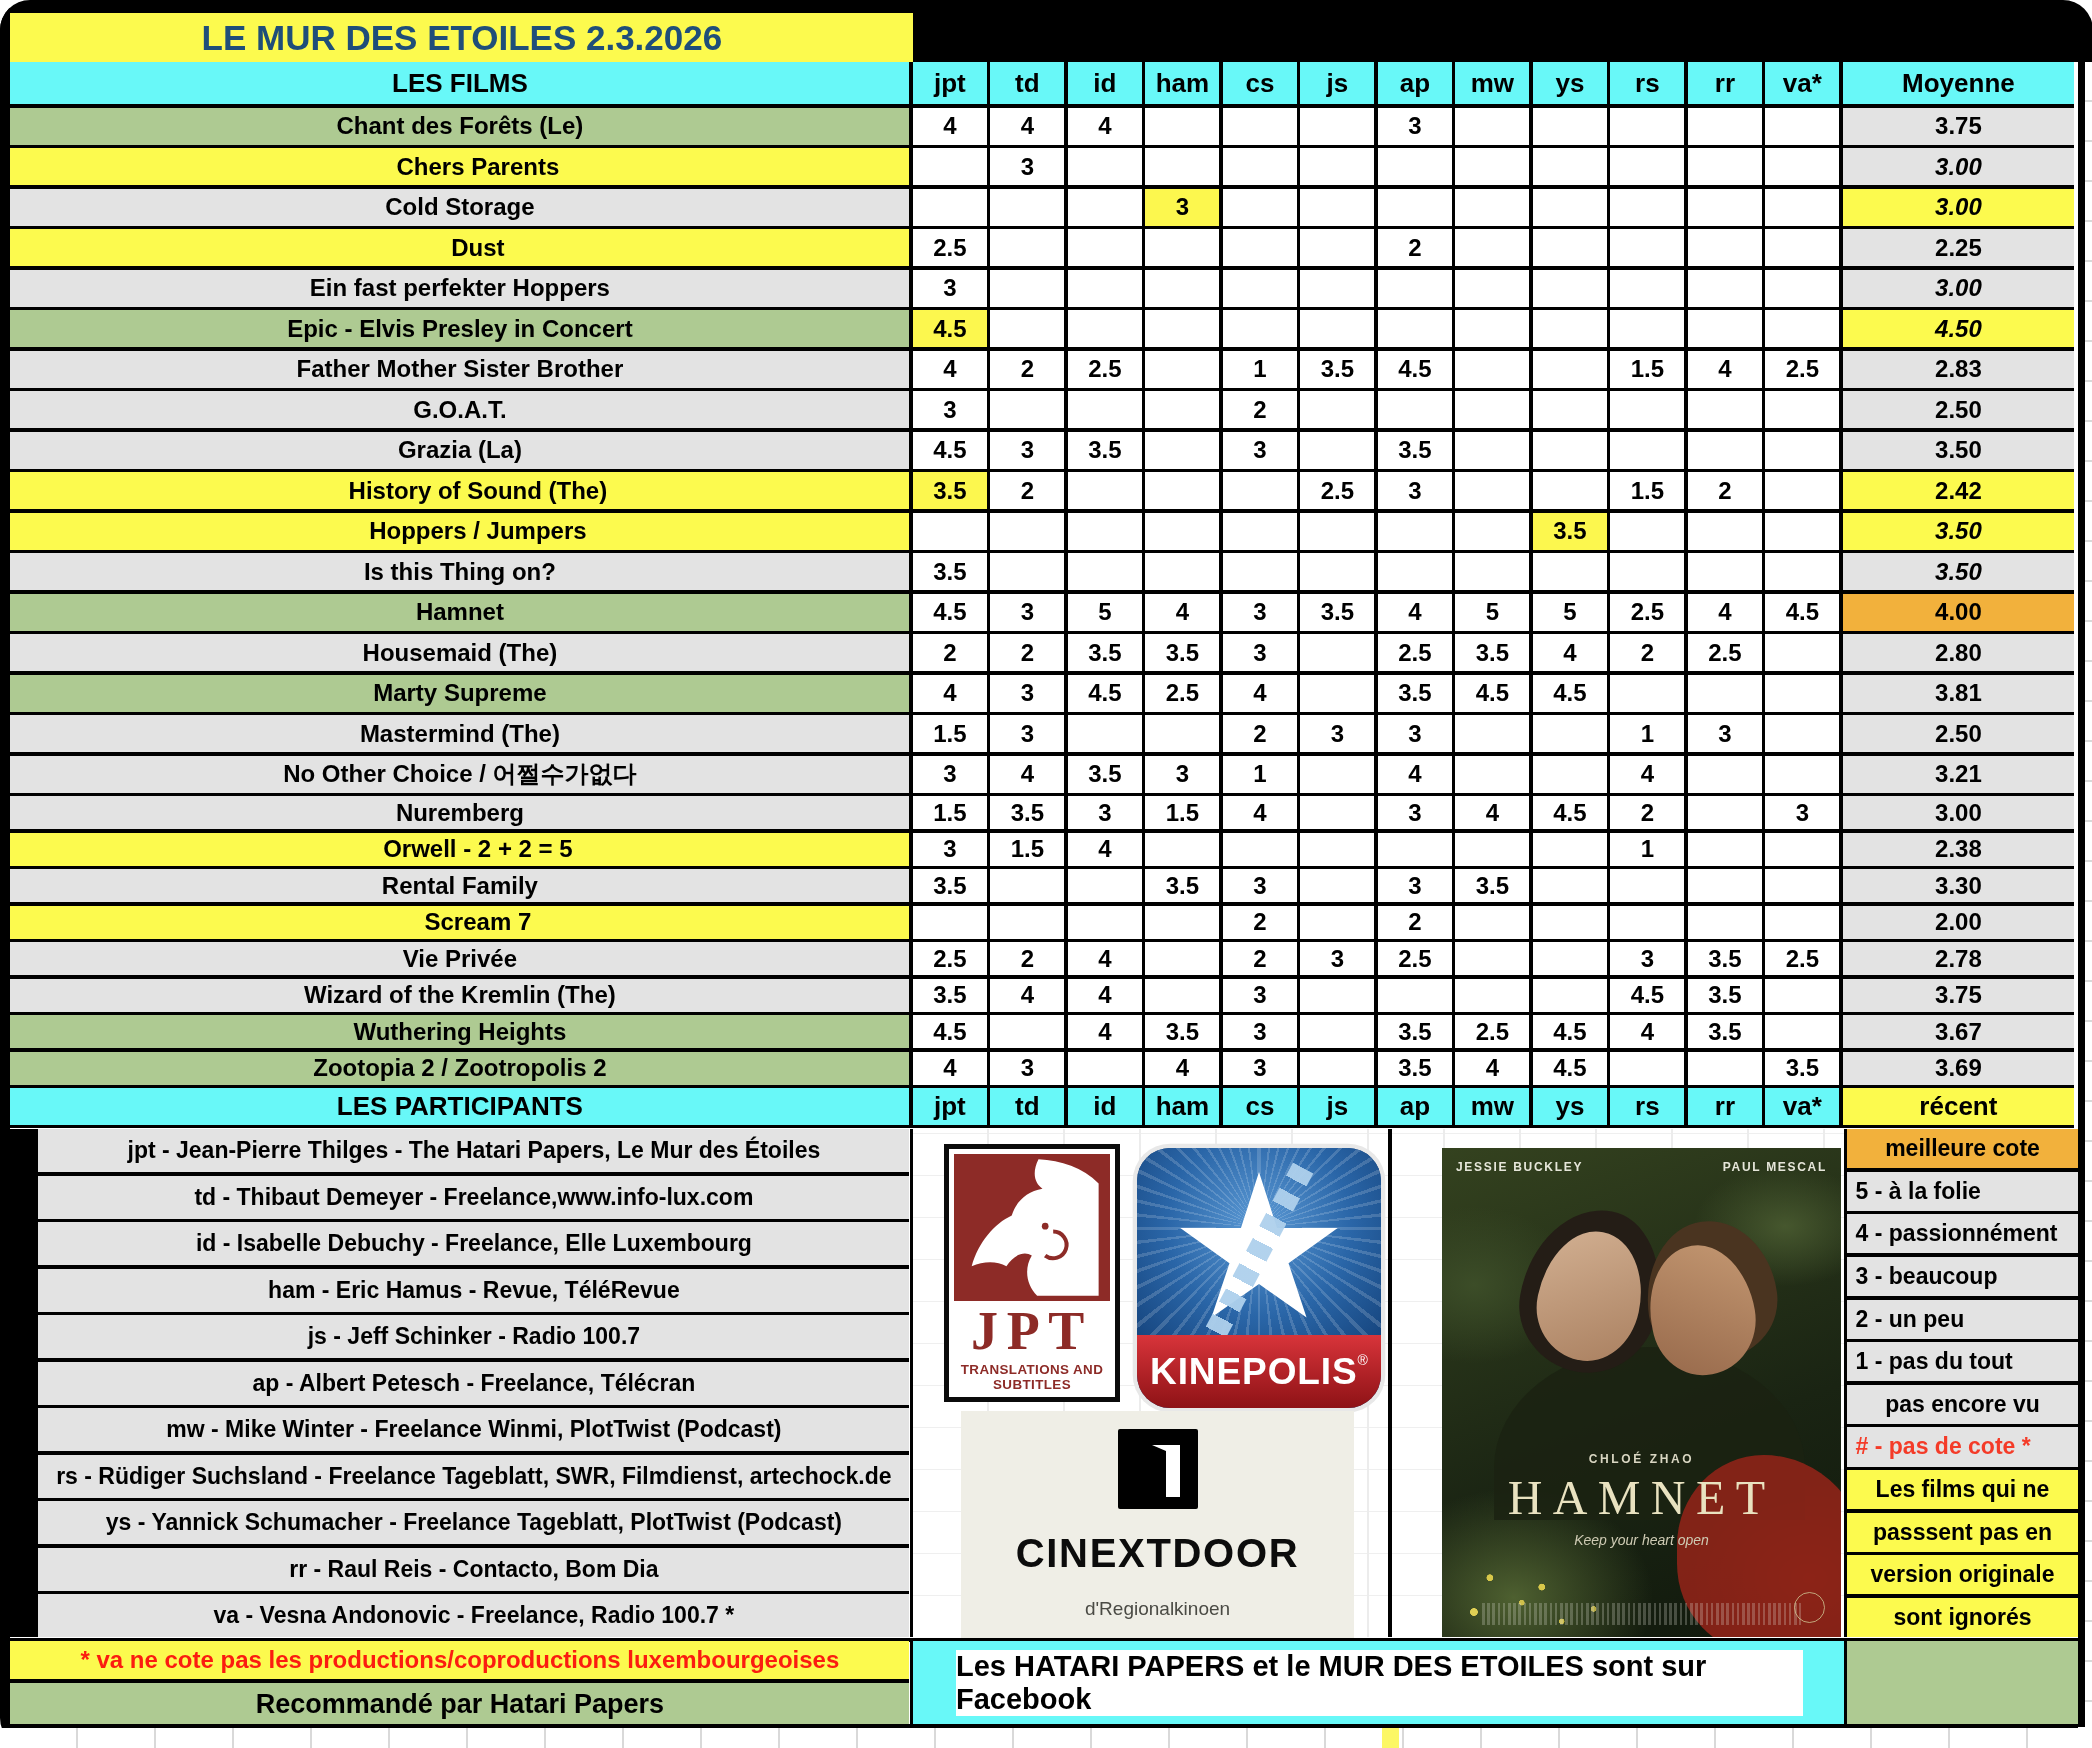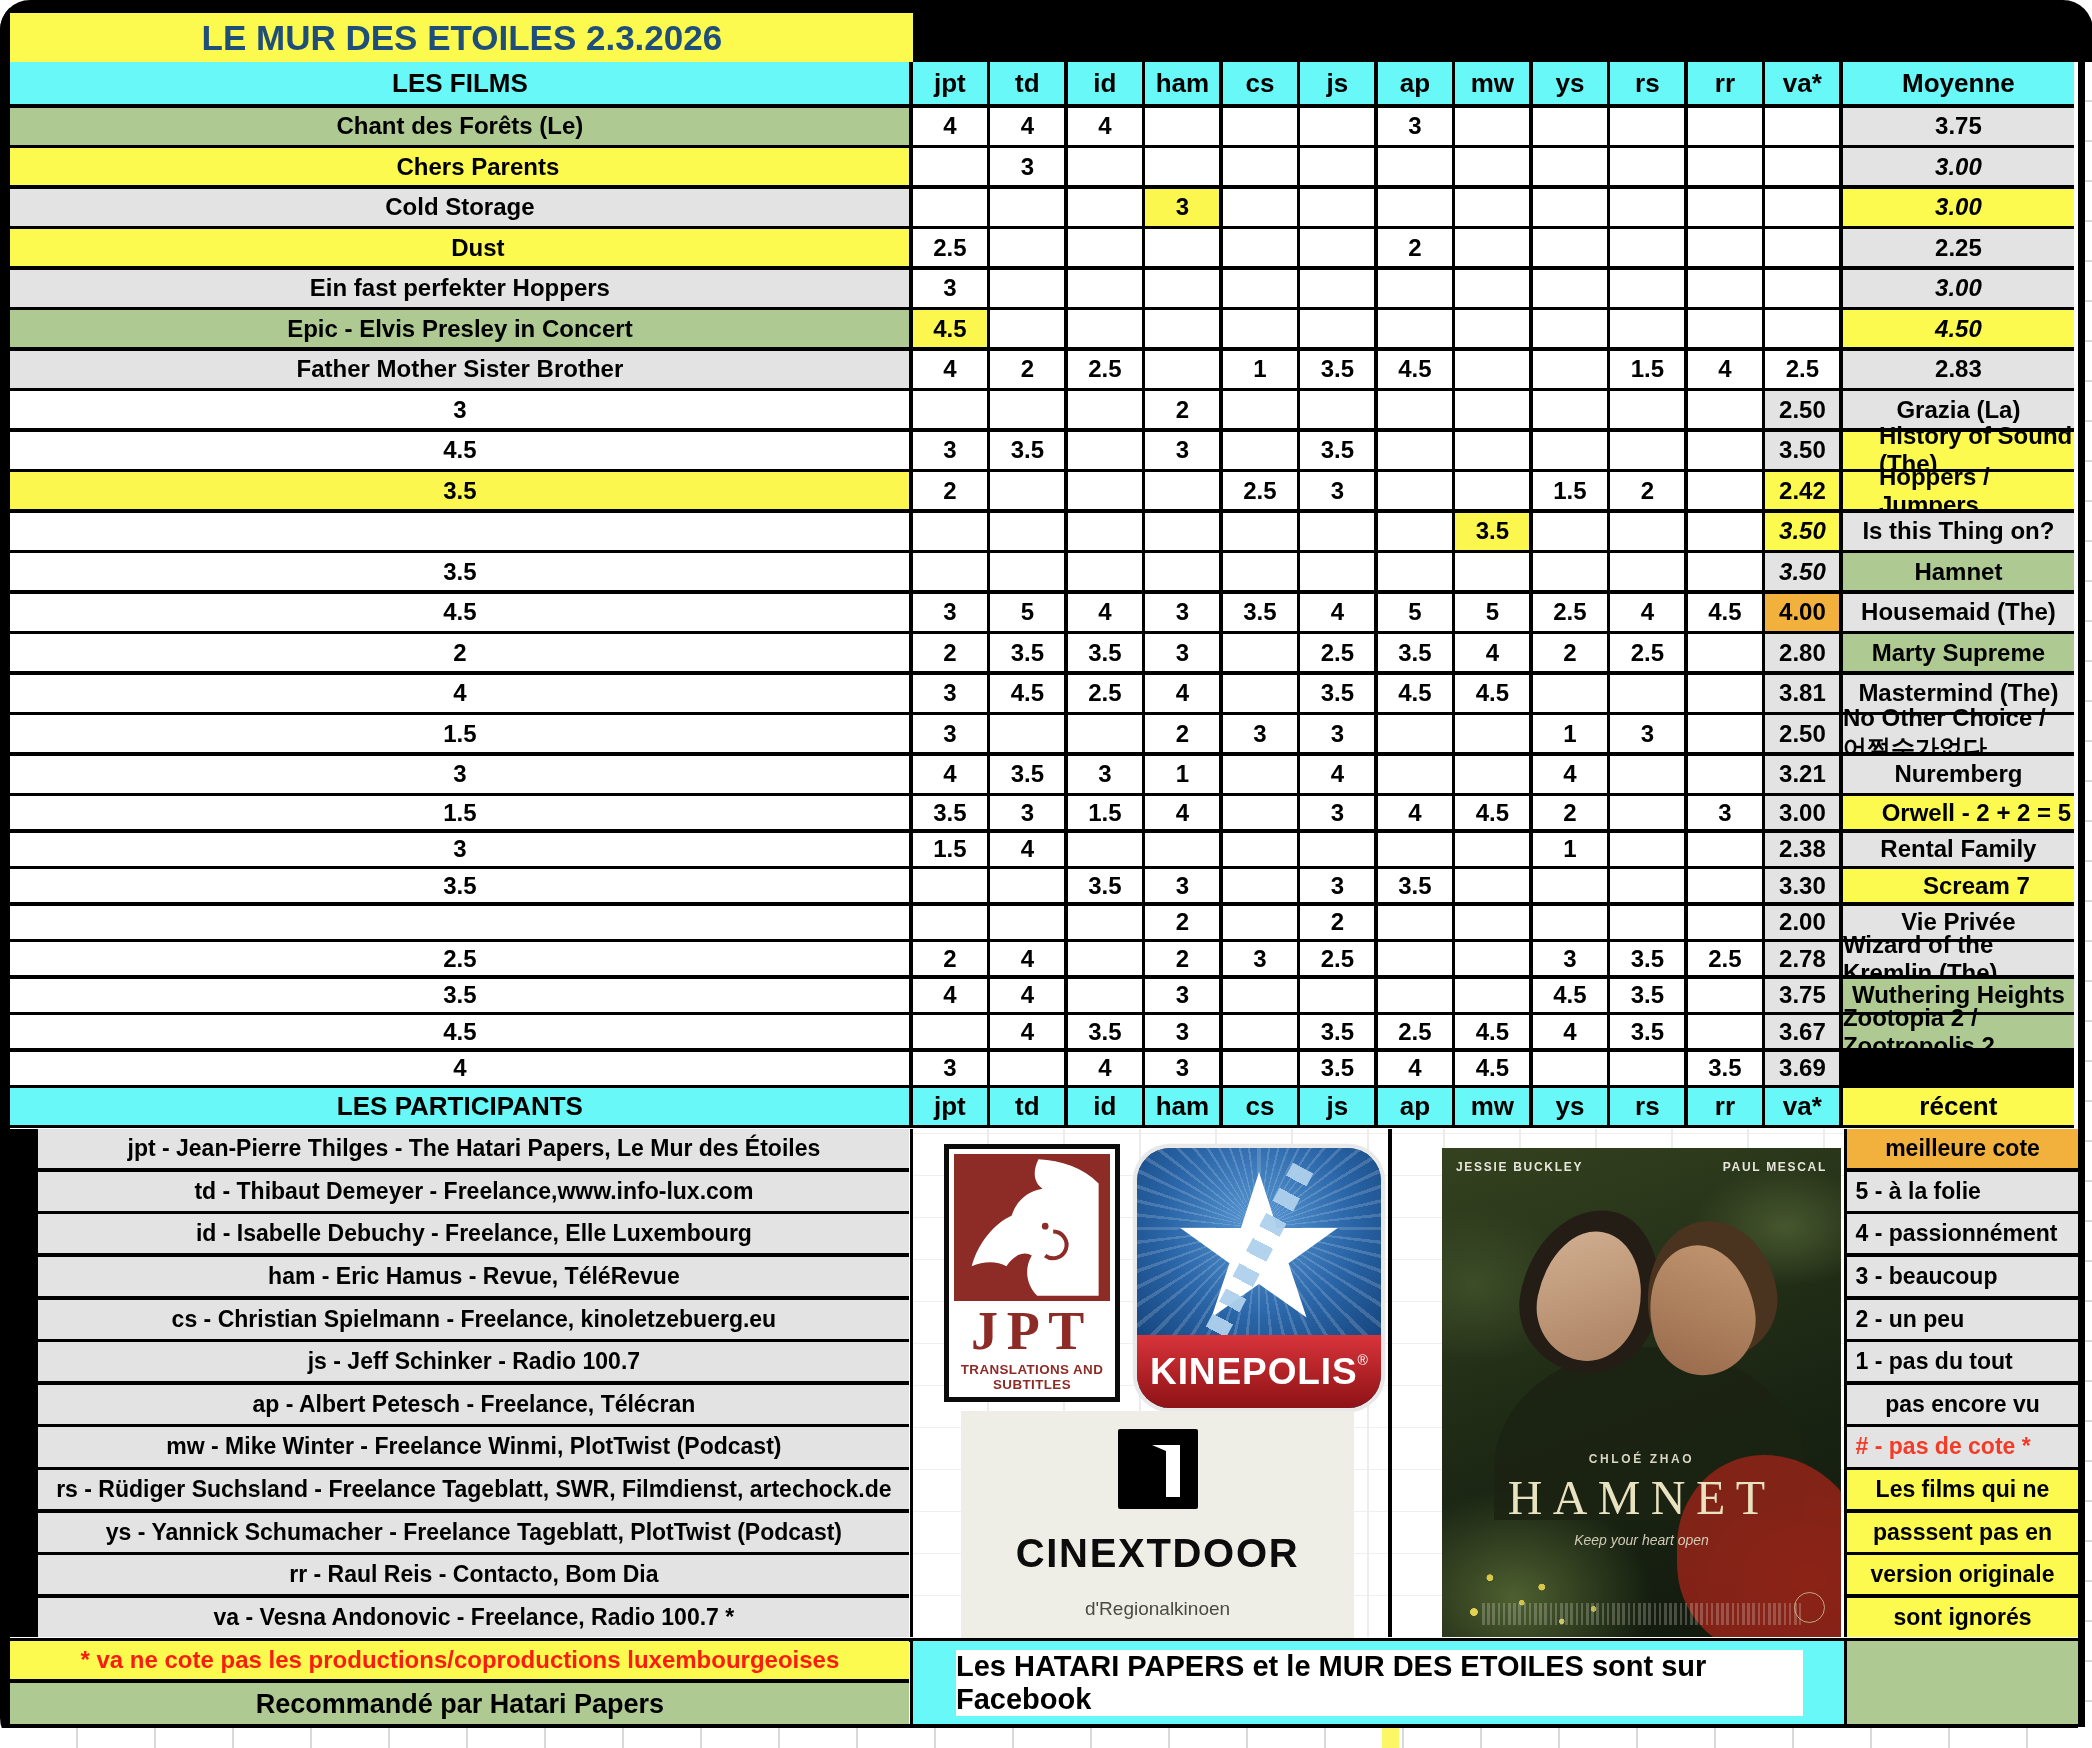--- a/index.html
+++ b/index.html
@@ -262,20 +262,21 @@
       <div class="cell rate"></div>
       <div class="cell rate">1</div>
       <div class="cell rate">3.5</div>
       <div class="cell rate">4.5</div>
       <div class="cell rate"></div>
       <div class="cell rate"></div>
       <div class="cell rate">1.5</div>
       <div class="cell rate">4</div>
       <div class="cell rate">2.5</div>
       <div class="cell avg bg-grey">2.83</div>
+      <div class="cell name grey">G.O.A.T.</div>
       <div class="cell rate">3</div>
       <div class="cell rate"></div>
       <div class="cell rate"></div>
       <div class="cell rate"></div>
       <div class="cell rate">2</div>
       <div class="cell rate"></div>
       <div class="cell rate"></div>
       <div class="cell rate"></div>
       <div class="cell rate"></div>
       <div class="cell rate"></div>
@@ -537,21 +538,20 @@
       <div class="hcell">rr</div>
       <div class="hcell">va*</div>
       <div class="hcell recent-cell">récent</div>
     </div>
 
   <div id="part-rows" class="rows-col">
       <div class="prow">jpt - Jean-Pierre Thilges - The Hatari Papers, Le  Mur des Étoiles</div>
       <div class="prow">td - Thibaut Demeyer - Freelance,www.info-lux.com</div>
       <div class="prow">id - Isabelle Debuchy - Freelance, Elle Luxembourg</div>
       <div class="prow">ham - Eric Hamus - Revue, TéléRevue</div>
-      <div class="prow">cs - Christian Spielmann - Freelance, kinoletzebuerg.eu</div>
       <div class="prow">js - Jeff Schinker  - Radio 100.7</div>
       <div class="prow">ap - Albert Petesch - Freelance, Télécran</div>
       <div class="prow">mw - Mike Winter - Freelance Winmi, PlotTwist (Podcast)</div>
       <div class="prow">rs - Rüdiger Suchsland - Freelance Tageblatt, SWR, Filmdienst, artechock.de</div>
       <div class="prow">ys - Yannick Schumacher - Freelance Tageblatt, PlotTwist (Podcast)</div>
       <div class="prow">rr - Raul Reis - Contacto, Bom Dia</div>
       <div class="prow">va - Vesna Andonovic - Freelance, Radio 100.7 *</div>
     </div>
   <div id="legend-rows" class="rows-col">
       <div class="lrow bg-orange">meilleure cote</div>

